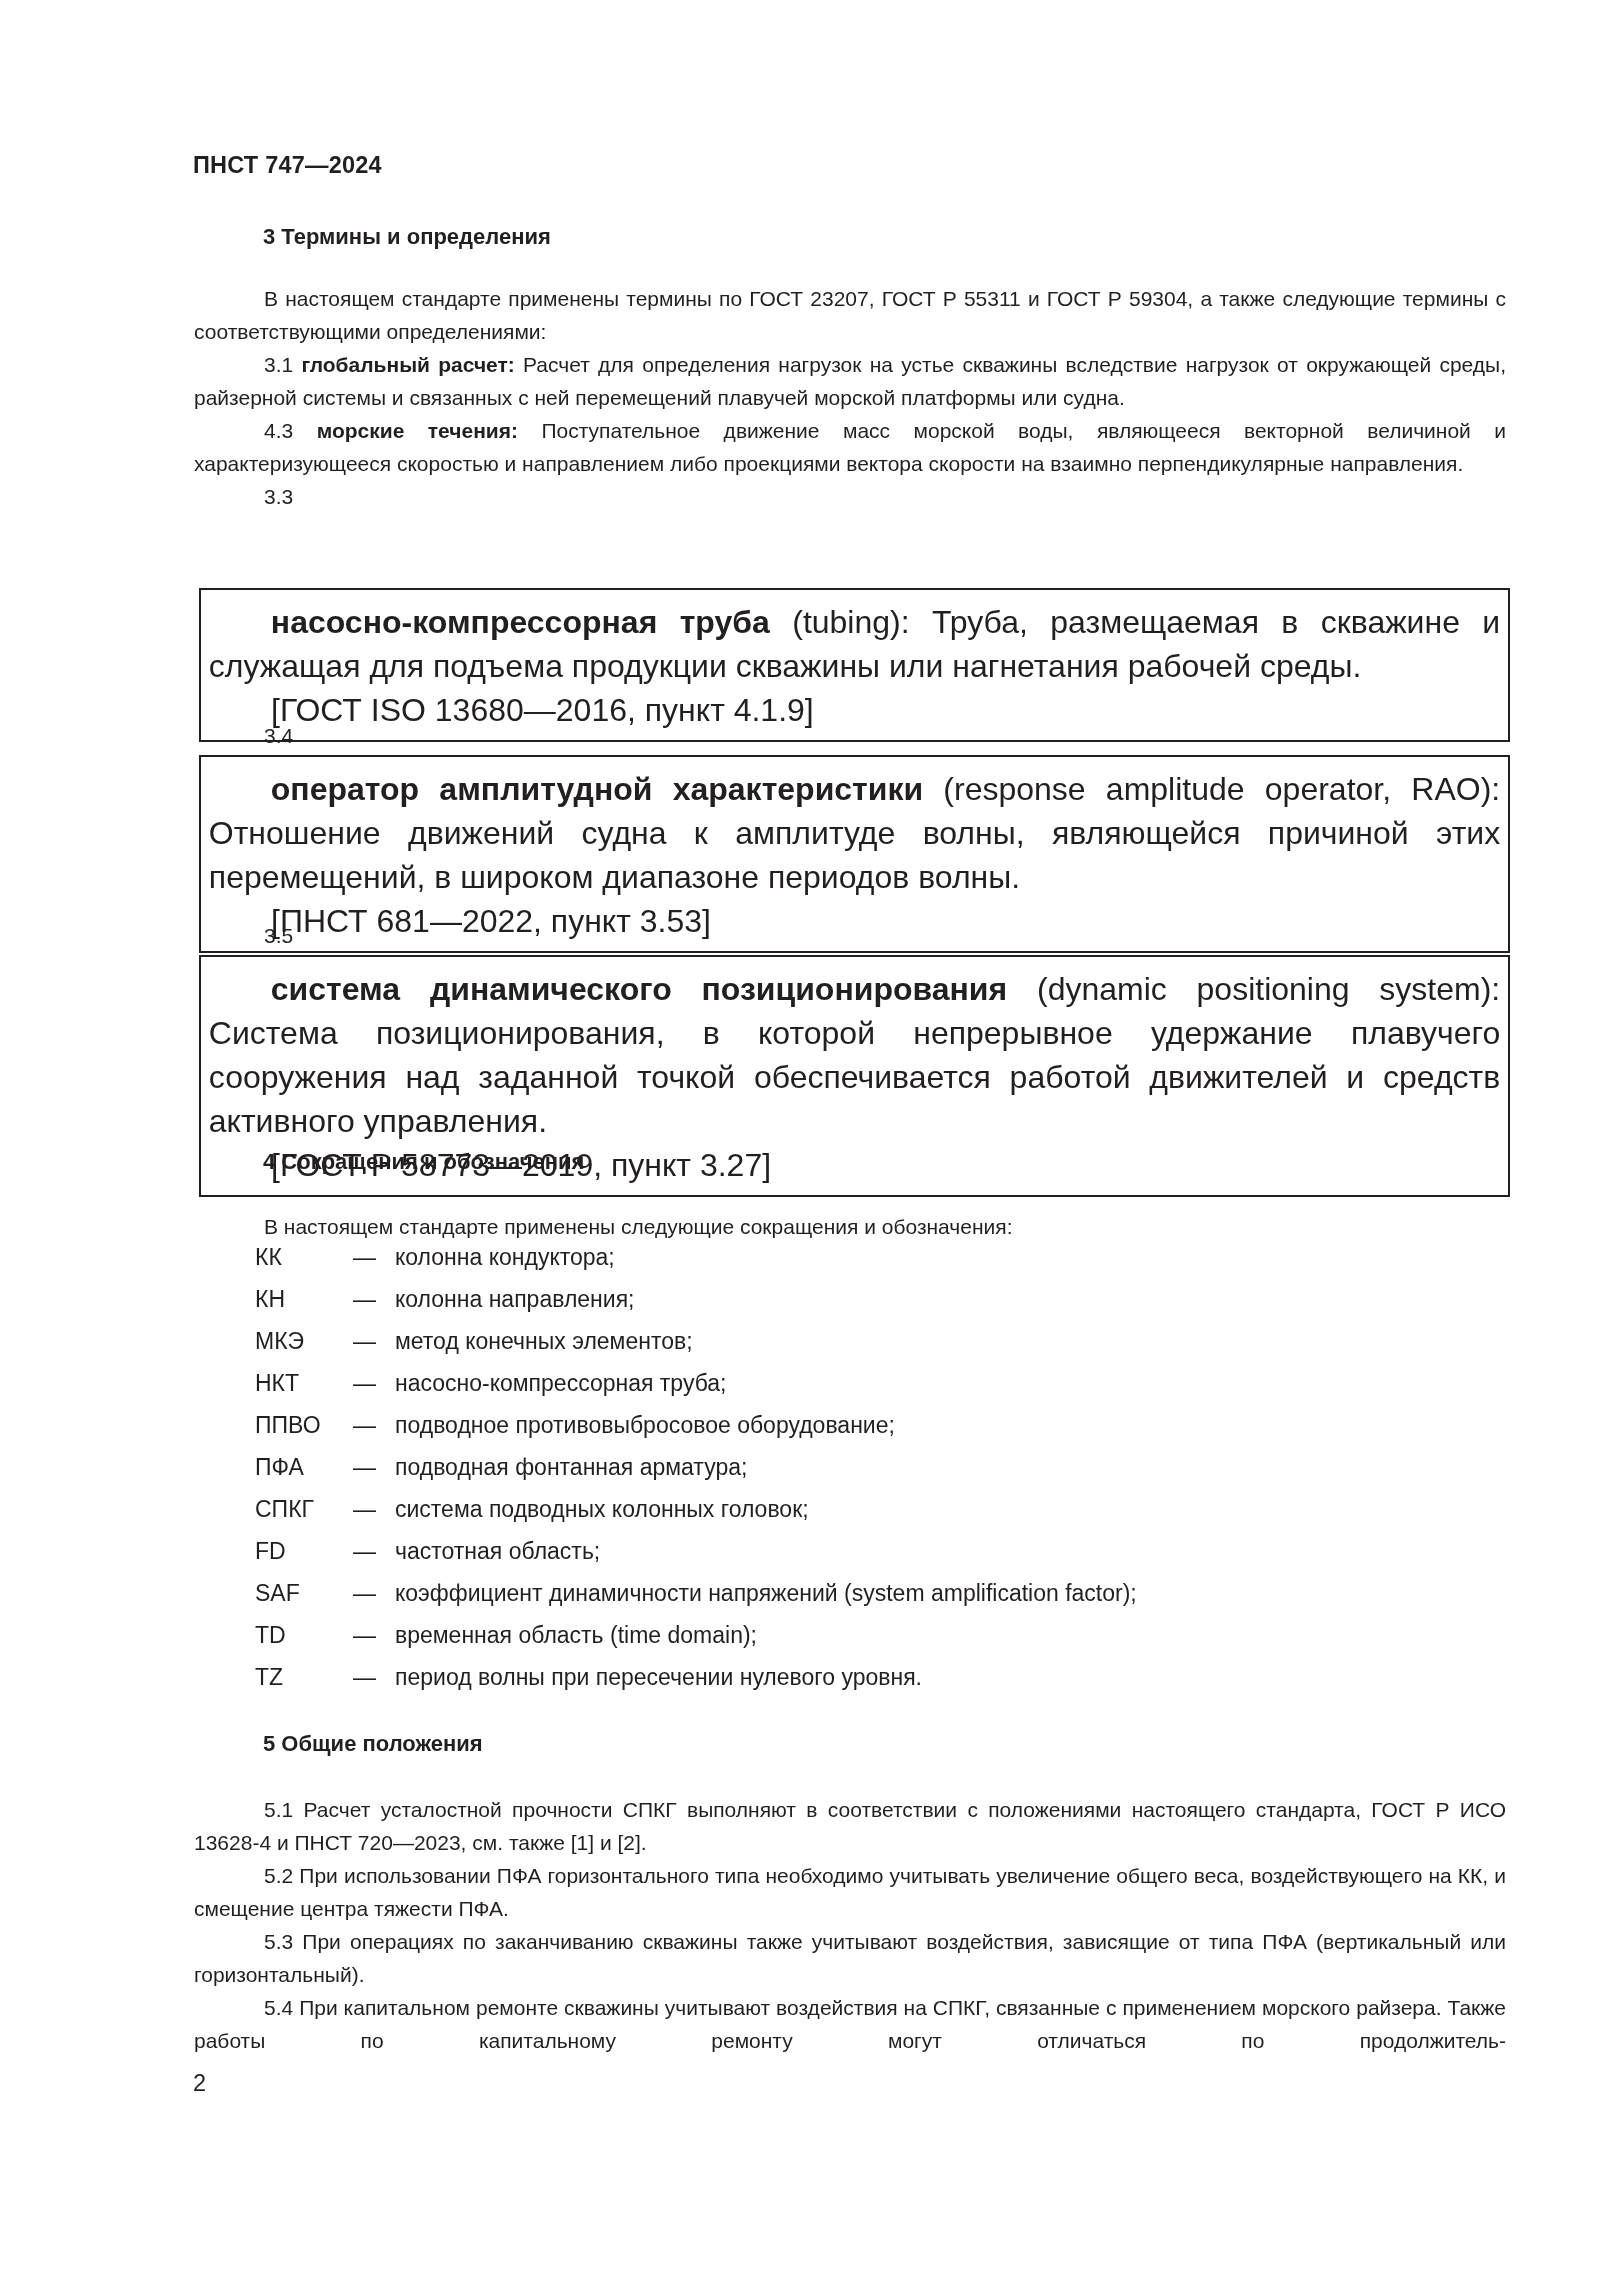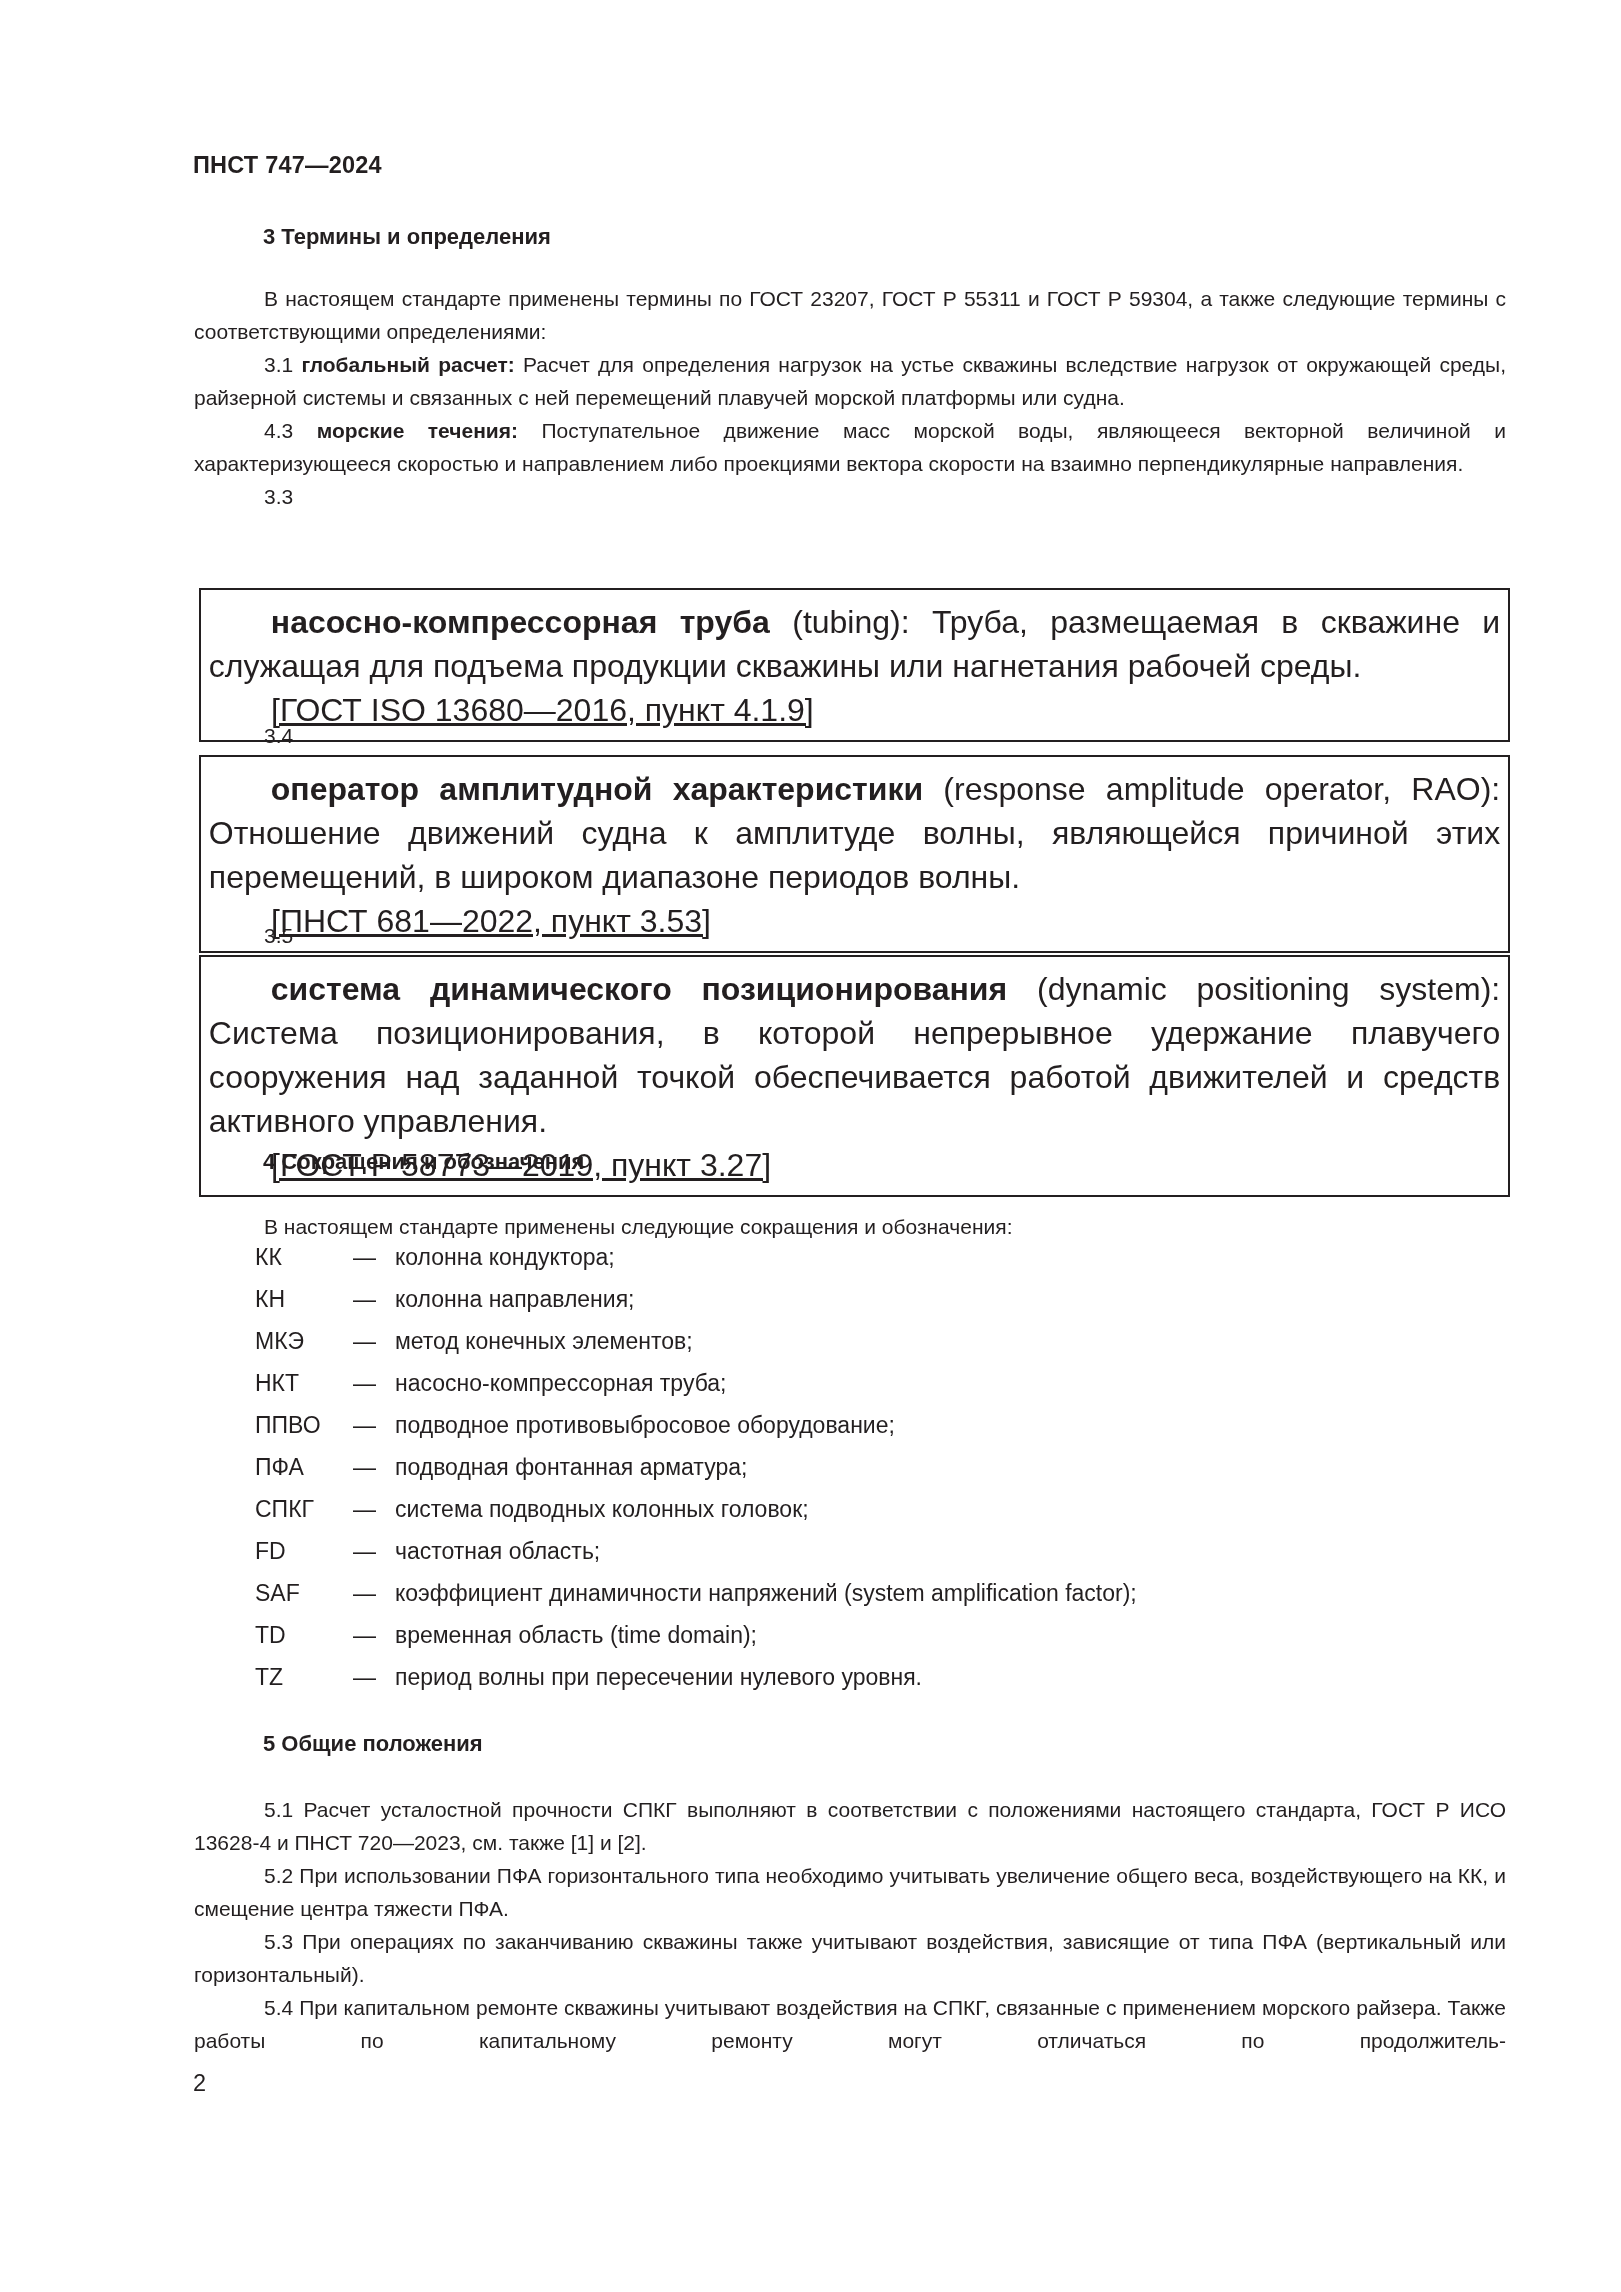--- a/index.html
+++ b/index.html
@@ -8,21 +8,21 @@
   .page { position: absolute; left: 0; top: 0; width: 1621px; height: 2123px; }
   .doc-code { position: absolute; left: 193px; top: 152px; font-size: 23.5px; font-weight: bold; letter-spacing: 0.2px; }
   .h { position: absolute; left: 263px; font-size: 22px; font-weight: bold; margin: 0; }
   .block { position: absolute; left: 194px; width: 1312px; font-size: 21px; line-height: 33px; }
   .p { margin: 0; text-align: justify; text-align-last: left; text-indent: 70px; }
   .p .b { font-weight: bold; }
   .num { margin: 0; padding-left: 70px; }
   .box { position: absolute; left: 199px; width: 1307px; border: 2.9px solid #231f20; padding: 9.8px 0 7.8px 0;
          font-size: 32px; line-height: 44px; box-sizing: content-box; }
   .box .p { padding: 0 7.8px 0 7.8px; text-indent: 62px; }
-  .box .src { margin: 0; padding-left: 70px; text-decoration: underline; }
+  .box .src { margin: 0; padding-left: 70px; }
   .abbr-list { position: absolute; left: 255px; top: 1241px; font-size: 23px; }
   .abbr-row { display: flex; height: 42px; line-height: 33px; }
   .abbr-key { width: 98px; }
   .abbr-dash { width: 42px; }
   .page-num { position: absolute; left: 193px; top: 2070px; font-size: 23.5px; }
 </style>
 </head>
 <body>
 
 <div class="page">

